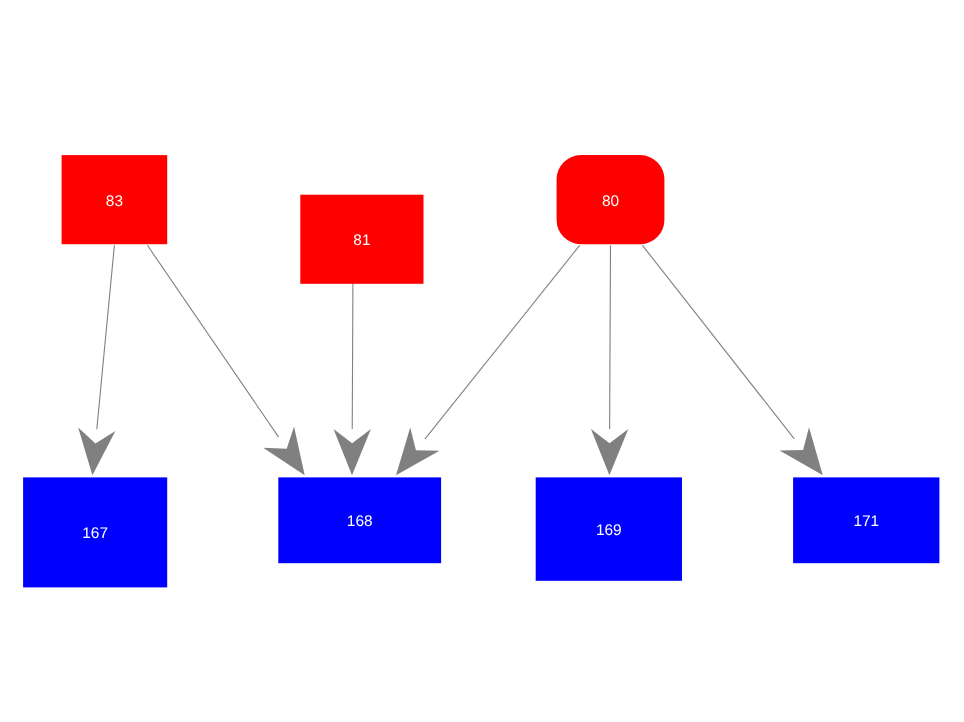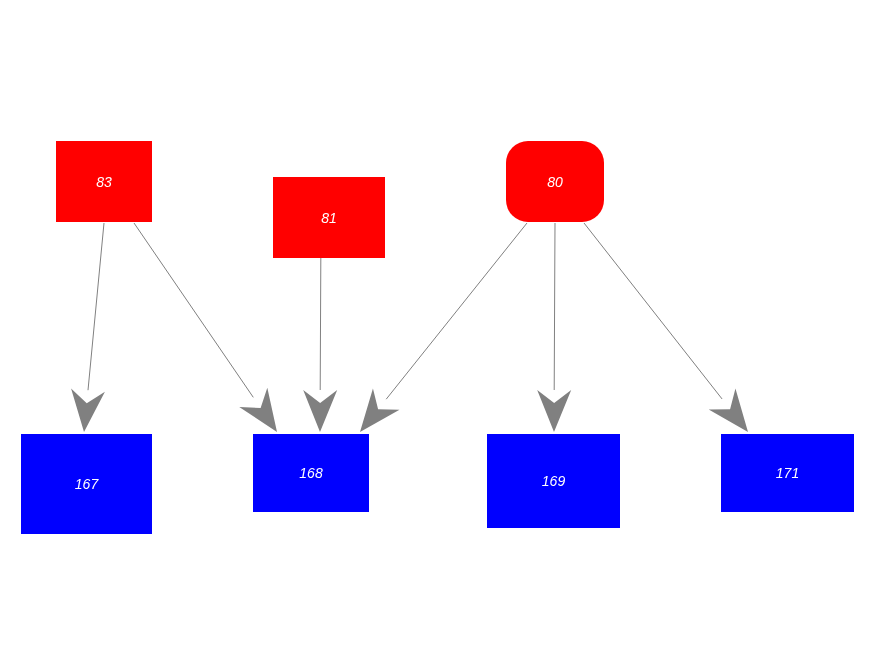--- a/index.html
+++ b/index.html
@@ -33,21 +33,20 @@
     align-items: center;
     justify-content: center;
     color: #ffffff;
     font-size: 14px;
     font-family: "Liberation Sans", sans-serif;
     line-height: 1;
     user-select: none;
   }
   .node-label {
     pointer-events: none;
-    font-style: italic;
   }
 </style>
 </head>
 <body>
 
 <div id="graph-canvas">
 
   <svg id="edge-layer" viewBox="0 0 876 656" width="876" height="656" xmlns="http://www.w3.org/2000/svg">
       <line x1="104" y1="223" x2="88.0008619565379" y2="390.1909925541789" stroke="#808080" stroke-width="1"></line>
       <polygon points="84,432 71.07816846656269,388.5715960479612 86.7624999223714,403.1318758112188 104.92355544651312,391.8103890603966" fill="#808080"></polygon>
@@ -68,21 +67,21 @@
   </div>
   <div class="node" style="left: 273px; top: 141px; width: 112px; height: 81px; background: rgb(255, 0, 0); margin-top: 36px;">
     <span class="node-label">81</span>
   </div>
   <div class="node" style="left: 506px; top: 141px; width: 98px; height: 81px; background: rgb(255, 0, 0); border-radius: 22px;">
     <span class="node-label">80</span>
   </div>
   <div class="node" style="left: 21px; top: 434px; width: 131px; height: 100px; background: rgb(0, 0, 255);">
     <span class="node-label">167</span>
   </div>
-  <div class="node" style="left: 253px; top: 434px; width: 116px; height: 78px; background: rgb(0, 0, 255);">
+  <div class="node" style="left: 253px; top: 434px; width: 148px; height: 78px; background: rgb(0, 0, 255);">
     <span class="node-label">168</span>
   </div>
   <div class="node" style="left: 487px; top: 434px; width: 133px; height: 94px; background: rgb(0, 0, 255);">
     <span class="node-label">169</span>
   </div>
   <div class="node" style="left: 721px; top: 434px; width: 133px; height: 78px; background: rgb(0, 0, 255); text-align: center;">
     <span class="node-label">171</span>
   </div>
 
 </div>

